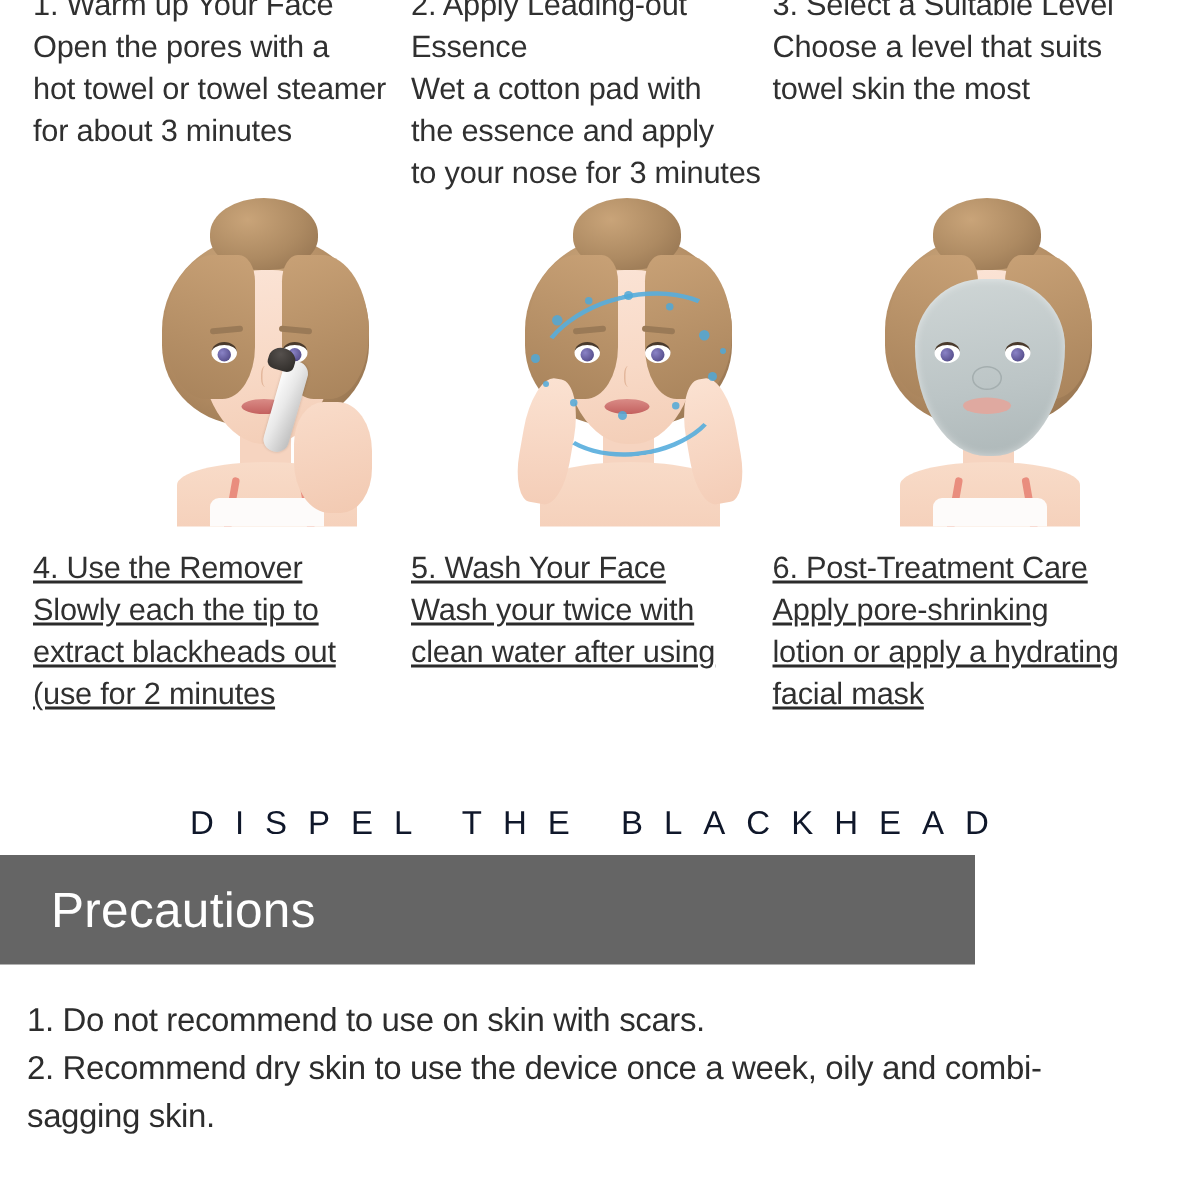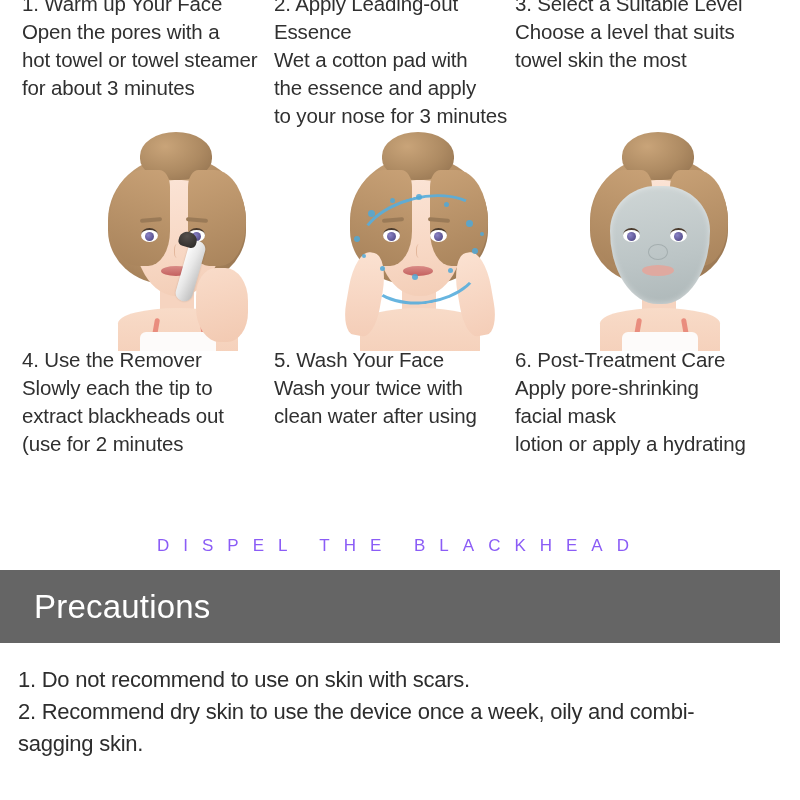--- a/index.html
+++ b/index.html
@@ -29,24 +29,25 @@
     position: absolute;
     left: 0;
     top: -10px;
     width: 800px;
     height: 130px;
     display: flex;
   }
   .steps-bottom {
     position: absolute;
     left: 0;
-    top: 346px;
+    top: 365px;
     width: 800px;
     height: 160px;
     display: flex;
+    text-decoration: underline;
   }
   .step-col {
     box-sizing: border-box;
     flex: 0 0 246px;
     padding-left: 0;
   }
   .steps-top .step-col:nth-child(1),
   .steps-bottom .step-col:nth-child(1) { padding-left: 22px; width: 268px; flex: 0 0 268px; }
   .steps-top .step-col:nth-child(2),
   .steps-bottom .step-col:nth-child(2) { padding-left: 6px; width: 240px; flex: 0 0 240px; }
@@ -285,34 +286,34 @@
     z-index: 9;
   }
 
   
   .watermark {
     position: absolute;
     left: 0;
     top: 536px;
     width: 800px;
     text-align: center;
-    font-size: 17px;
+    font-size: 22px;
     letter-spacing: 14px;
-    color: #8b5cf6;
+    color: #0f172a;
     white-space: nowrap;
     overflow: hidden;
     height: 20px;
   }
 
   
   .precautions-banner {
     position: absolute;
     left: 0;
     top: 570px;
-    width: 780px;
+    width: 650px;
     height: 73px;
     background: #656565;
     display: flex;
     align-items: center;
   }
   .precautions-title {
     color: #ffffff;
     font-size: 33px;
     font-weight: 400;
     letter-spacing: 0.2px;
@@ -472,22 +473,22 @@
 
     <div class="step-col">
       <div class="step-title">5. Wash Your Face</div>
       <div class="step-line">Wash your twice with</div>
       <div class="step-line">clean water after using</div>
     </div>
 
     <div class="step-col">
       <div class="step-title">6. Post-Treatment Care</div>
       <div class="step-line">Apply pore-shrinking</div>
+      <div class="step-line">lotion or apply a hydrating</div>
       <div class="step-line">facial mask</div>
-      <div class="step-line">lotion or apply a hydrating</div>
     </div>
 
   </div>
 
   <div class="watermark">DISPEL THE BLACKHEAD</div>
 
   <div class="precautions-banner">
     <div class="precautions-title">Precautions</div>
   </div>
 

